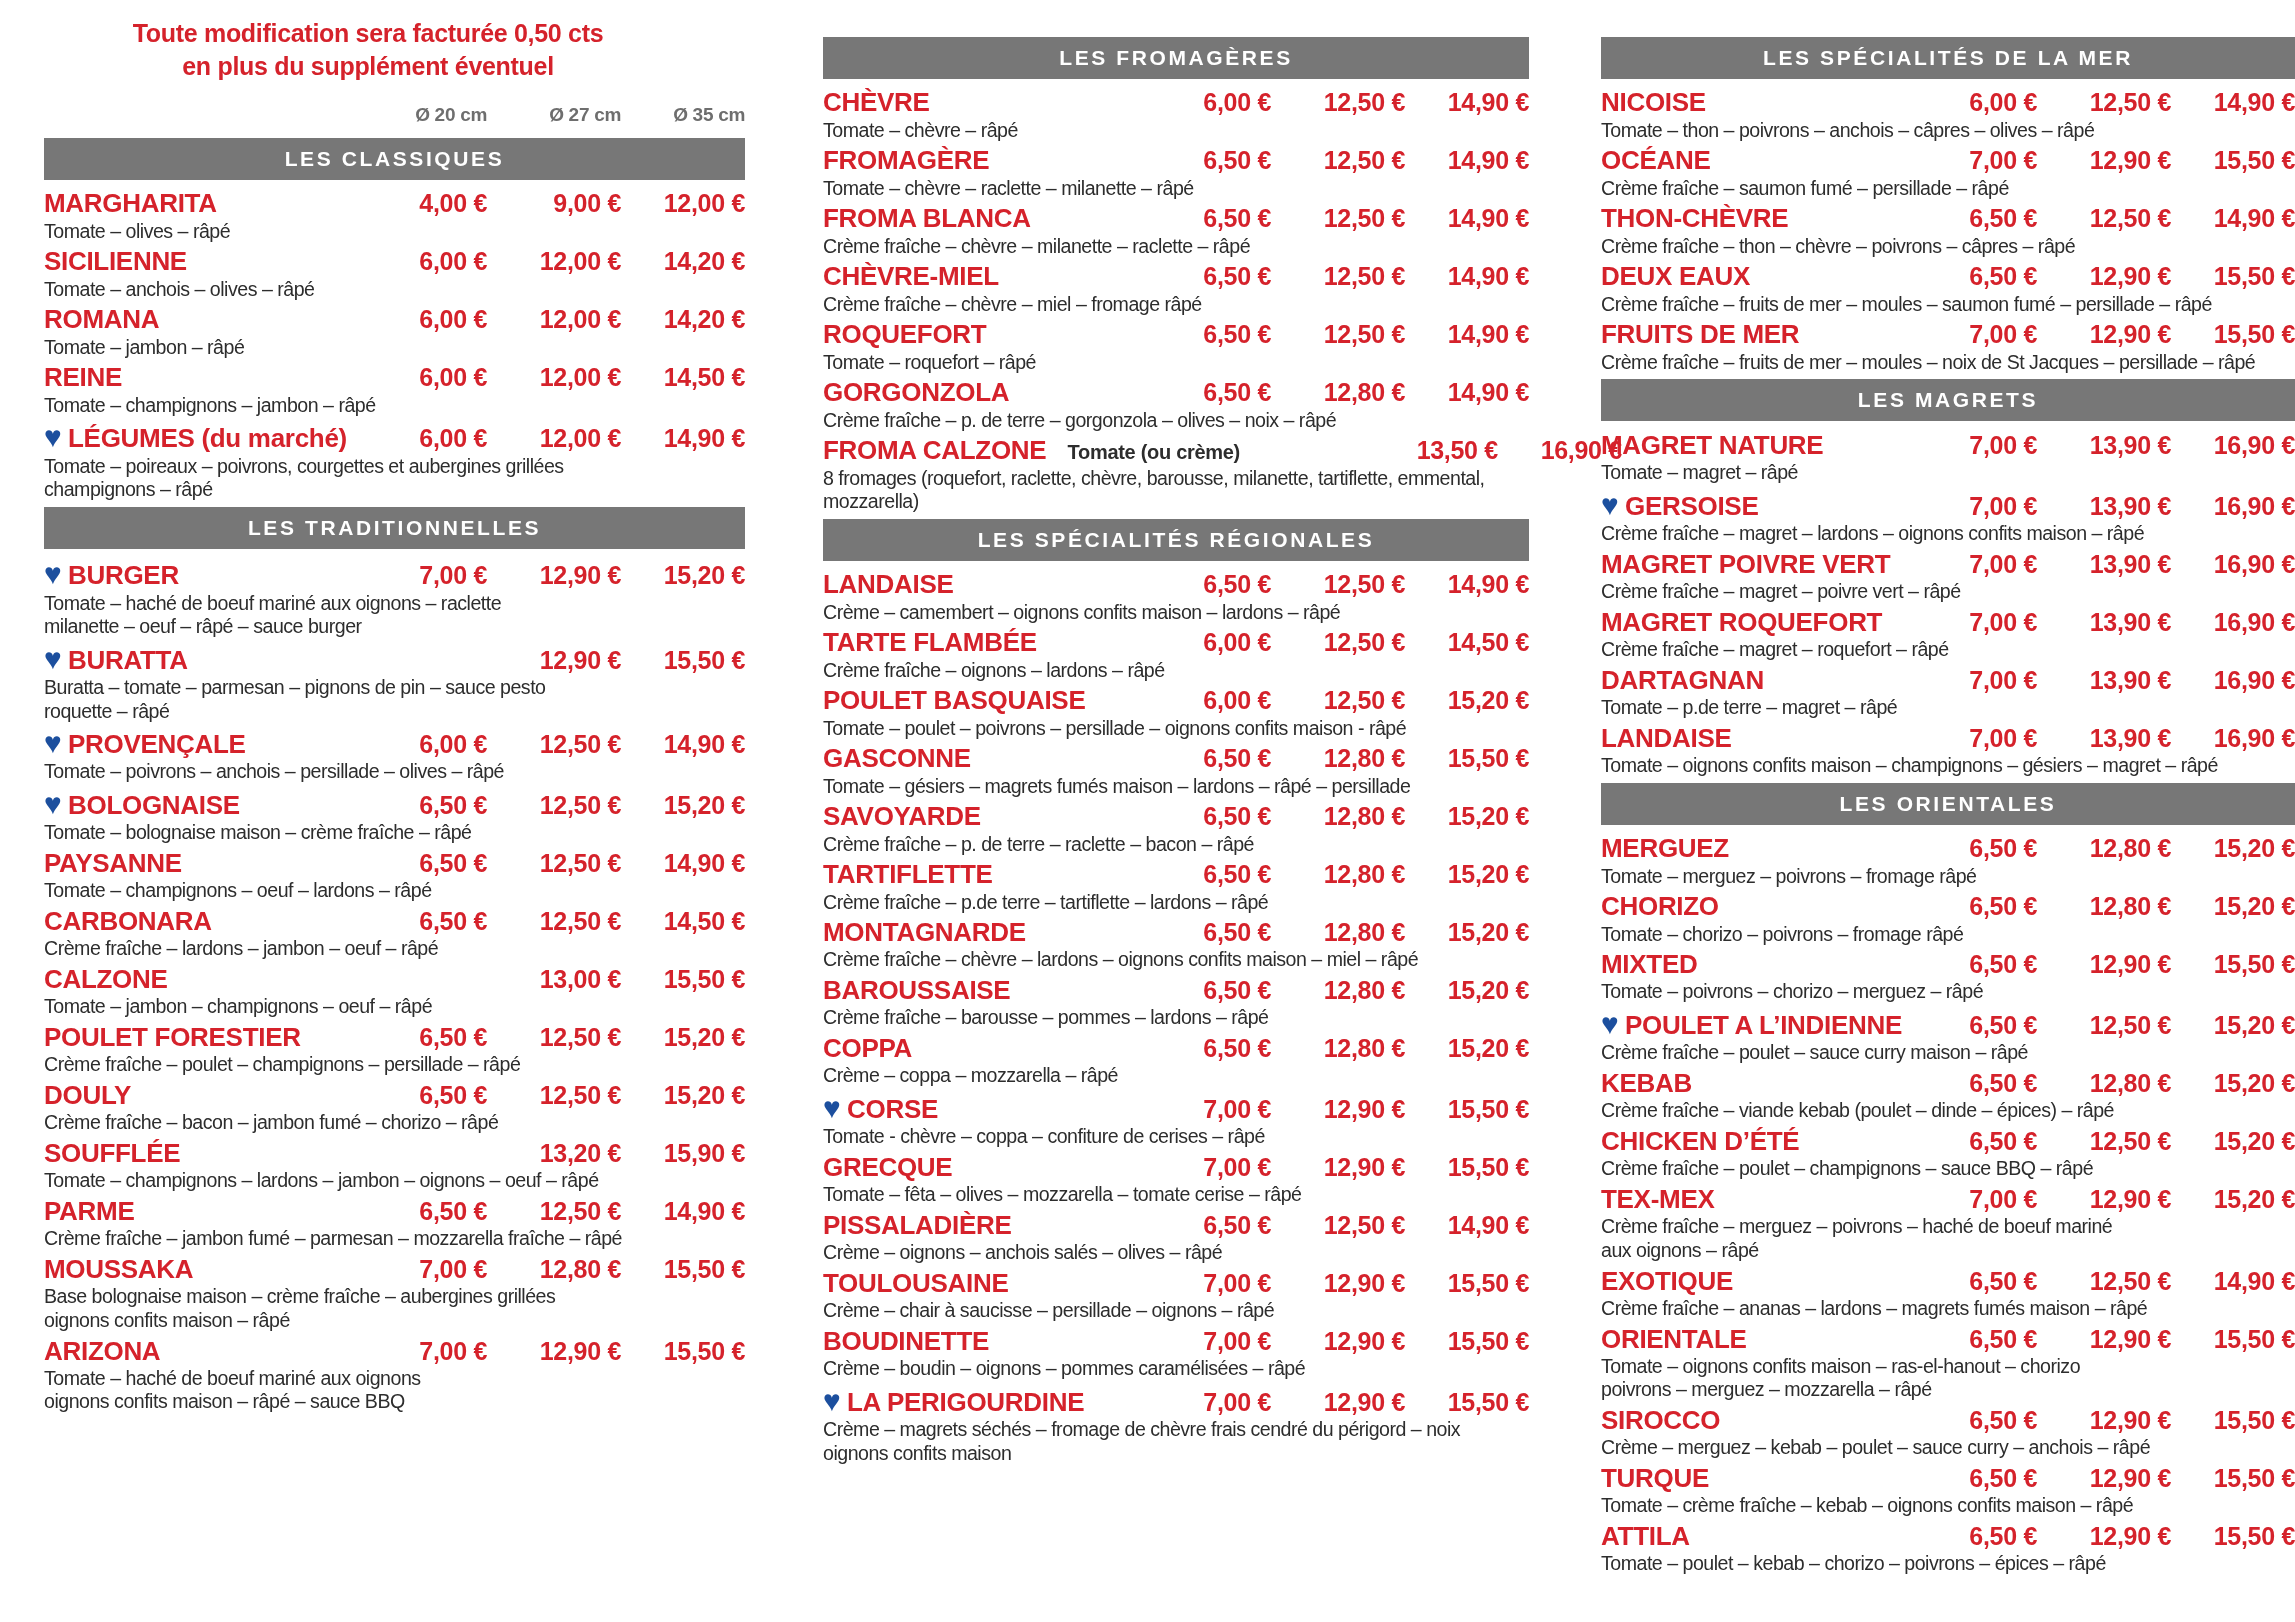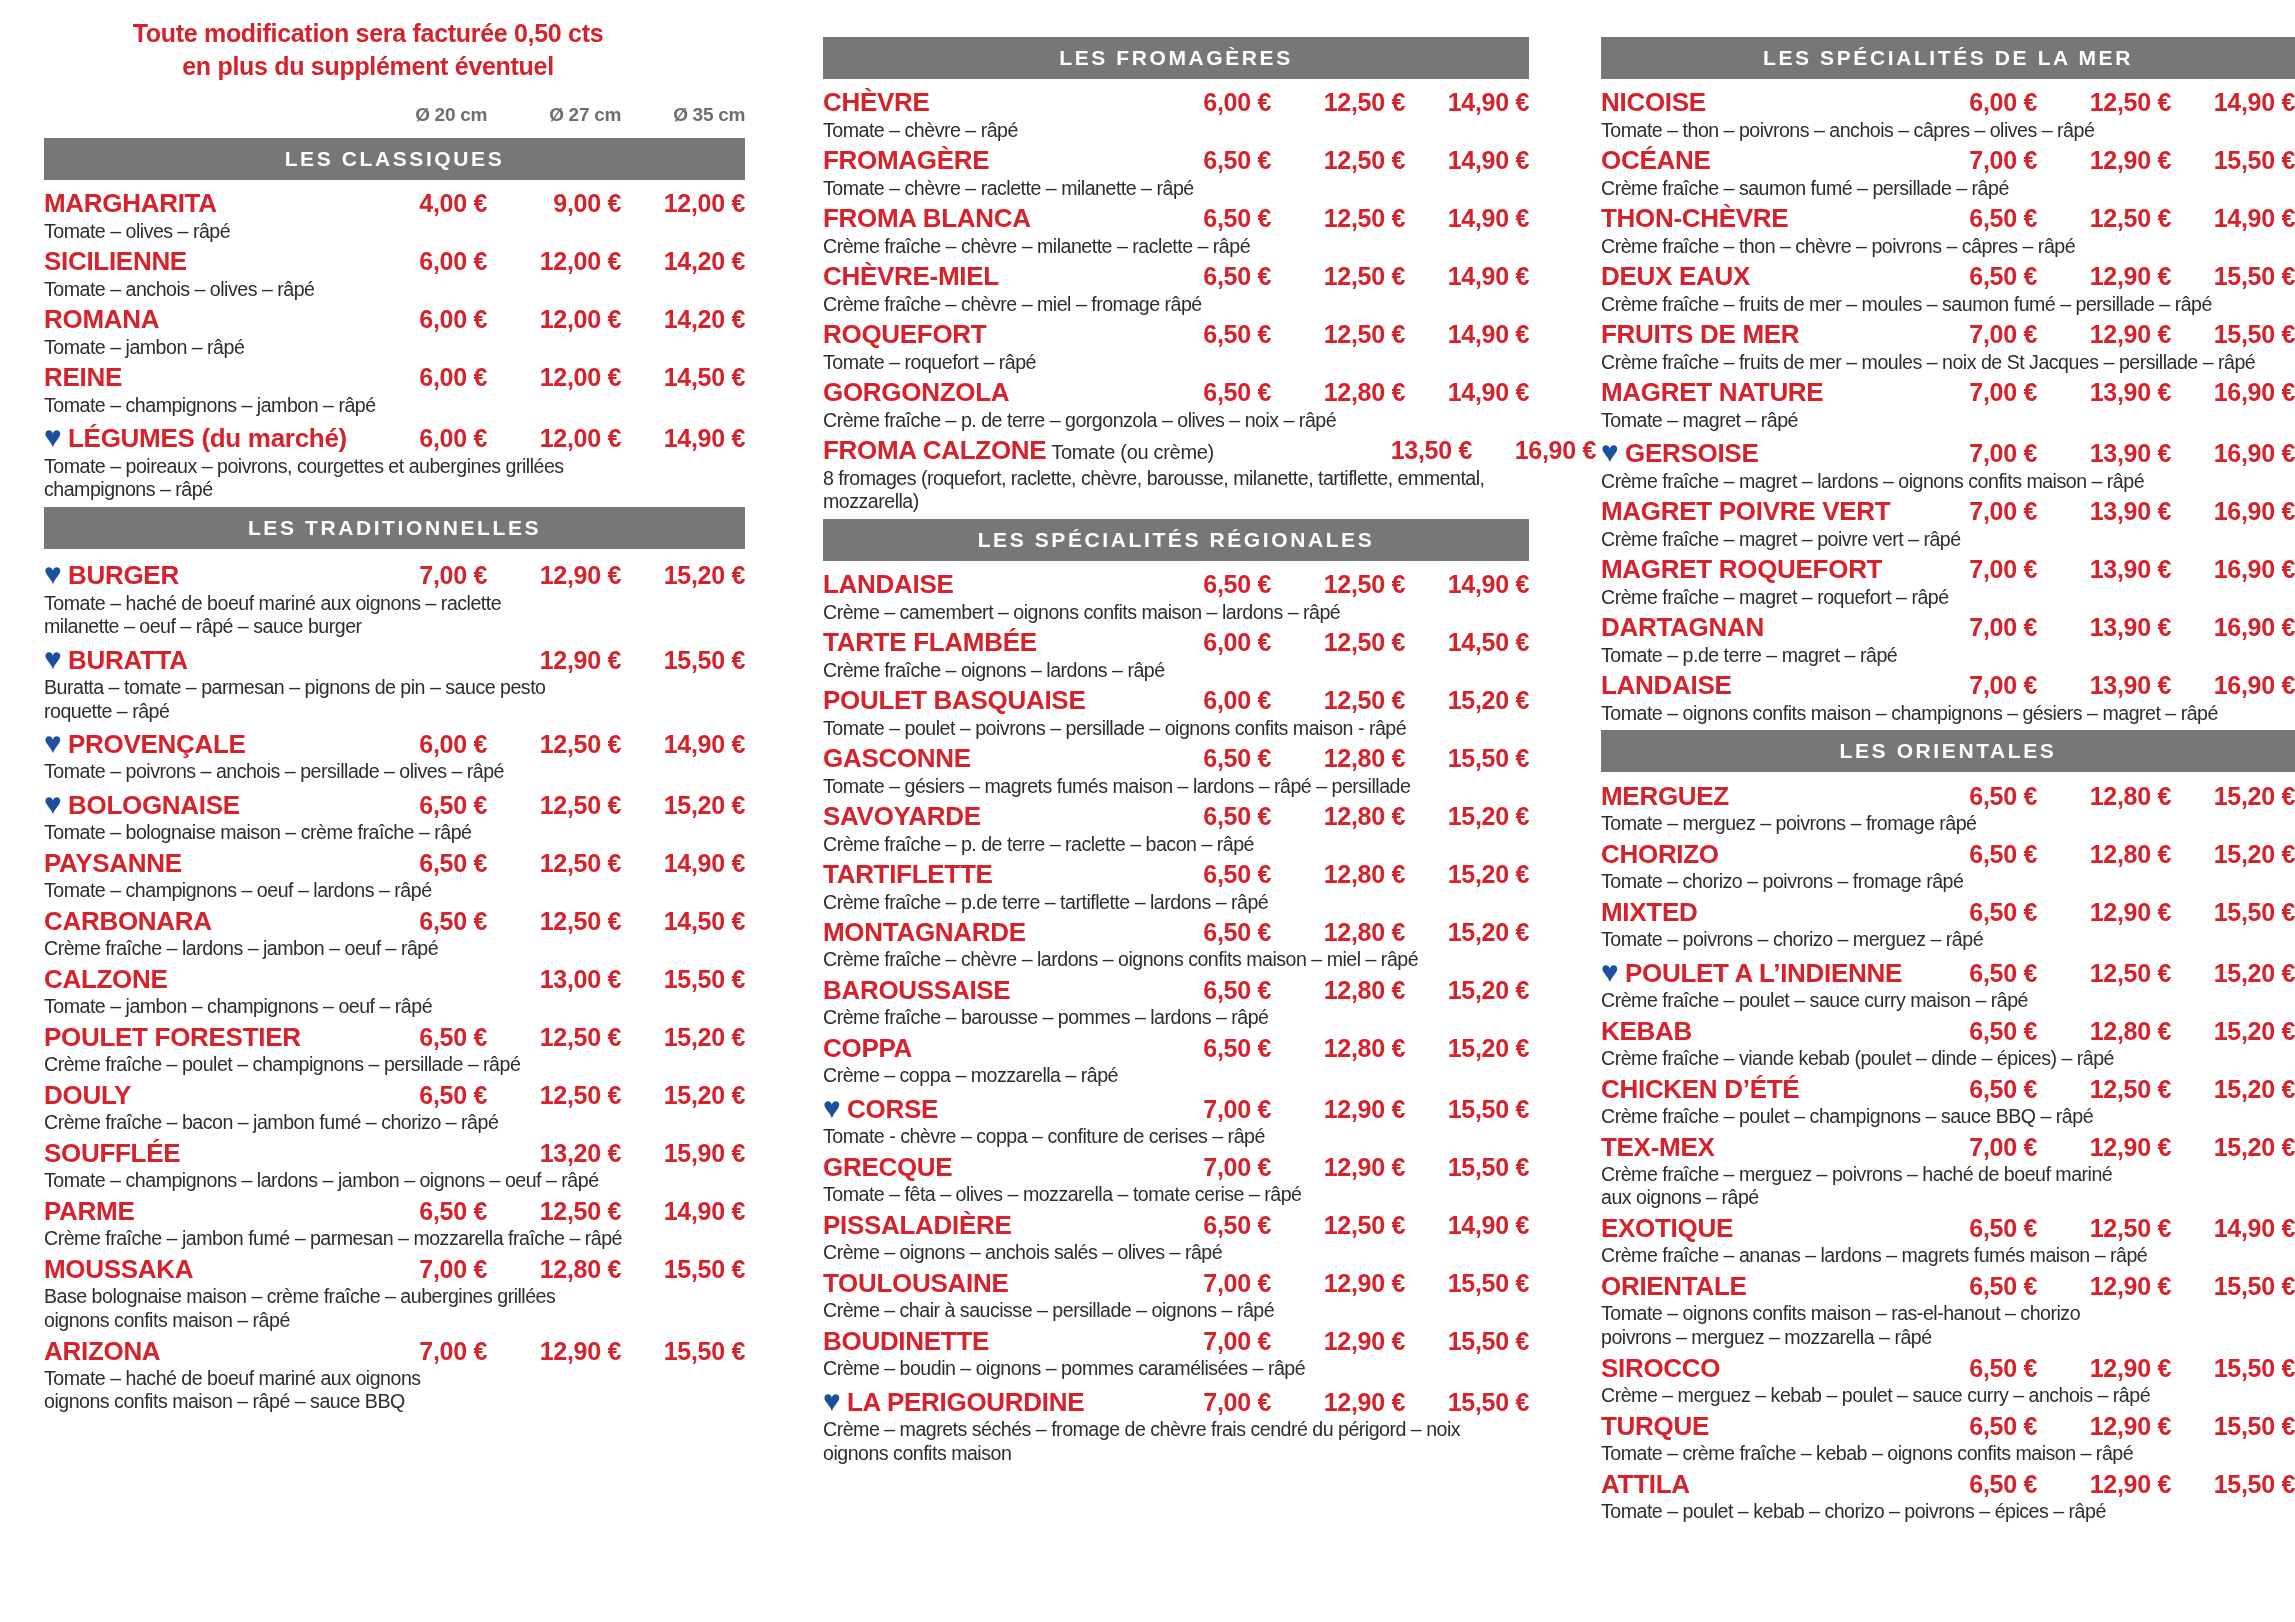--- a/index.html
+++ b/index.html
@@ -30,21 +30,21 @@
   }
   .item{margin-bottom:5.2px;}
   .item-head{
     display:grid;grid-template-columns:1fr 124px 134px 124px;align-items:baseline;margin-bottom:2px;
   }
   .item-name{
     color:var(--red);font-weight:bold;font-size:26px;line-height:1.05;
     letter-spacing:-0.3px;white-space:nowrap;
   }
   .heart{color:var(--heart-blue);font-size:30px;margin-right:6.5px;line-height:1;}
-  .name-suffix{color:var(--desc);font-weight:normal;font-size:20px;letter-spacing:-0.3px;}
+  .name-suffix{color:var(--desc);font-weight:bold;font-size:20px;letter-spacing:-0.3px;margin-left:16px;}
   .price{
     color:var(--red);font-weight:bold;font-size:25px;text-align:right;white-space:nowrap;
     letter-spacing:-0.3px;line-height:1.05;
   }
   .desc{
     color:var(--desc);font-size:19.6px;line-height:1.2;letter-spacing:-0.5px;
     white-space:pre-line;
   }
 </style>
 </head>
@@ -494,20 +494,23 @@
         </div>
         <div class="item">
           <div class="item-head">
             <span class="item-name">FRUITS DE MER</span>
             <span class="price">7,00 €</span>
             <span class="price">12,90 €</span>
             <span class="price">15,50 €</span>
           </div>
           <div class="desc">Crème fraîche – fruits de mer – moules – noix de St Jacques – persillade – râpé</div>
         </div>
+        <div class="section-header">
+          <span class="section-title">LES MAGRETS</span>
+        </div>
         <div class="item">
           <div class="item-head">
             <span class="item-name">MAGRET NATURE</span>
             <span class="price">7,00 €</span>
             <span class="price">13,90 €</span>
             <span class="price">16,90 €</span>
           </div>
           <div class="desc">Tomate – magret – râpé</div>
         </div>
         <div class="item">

